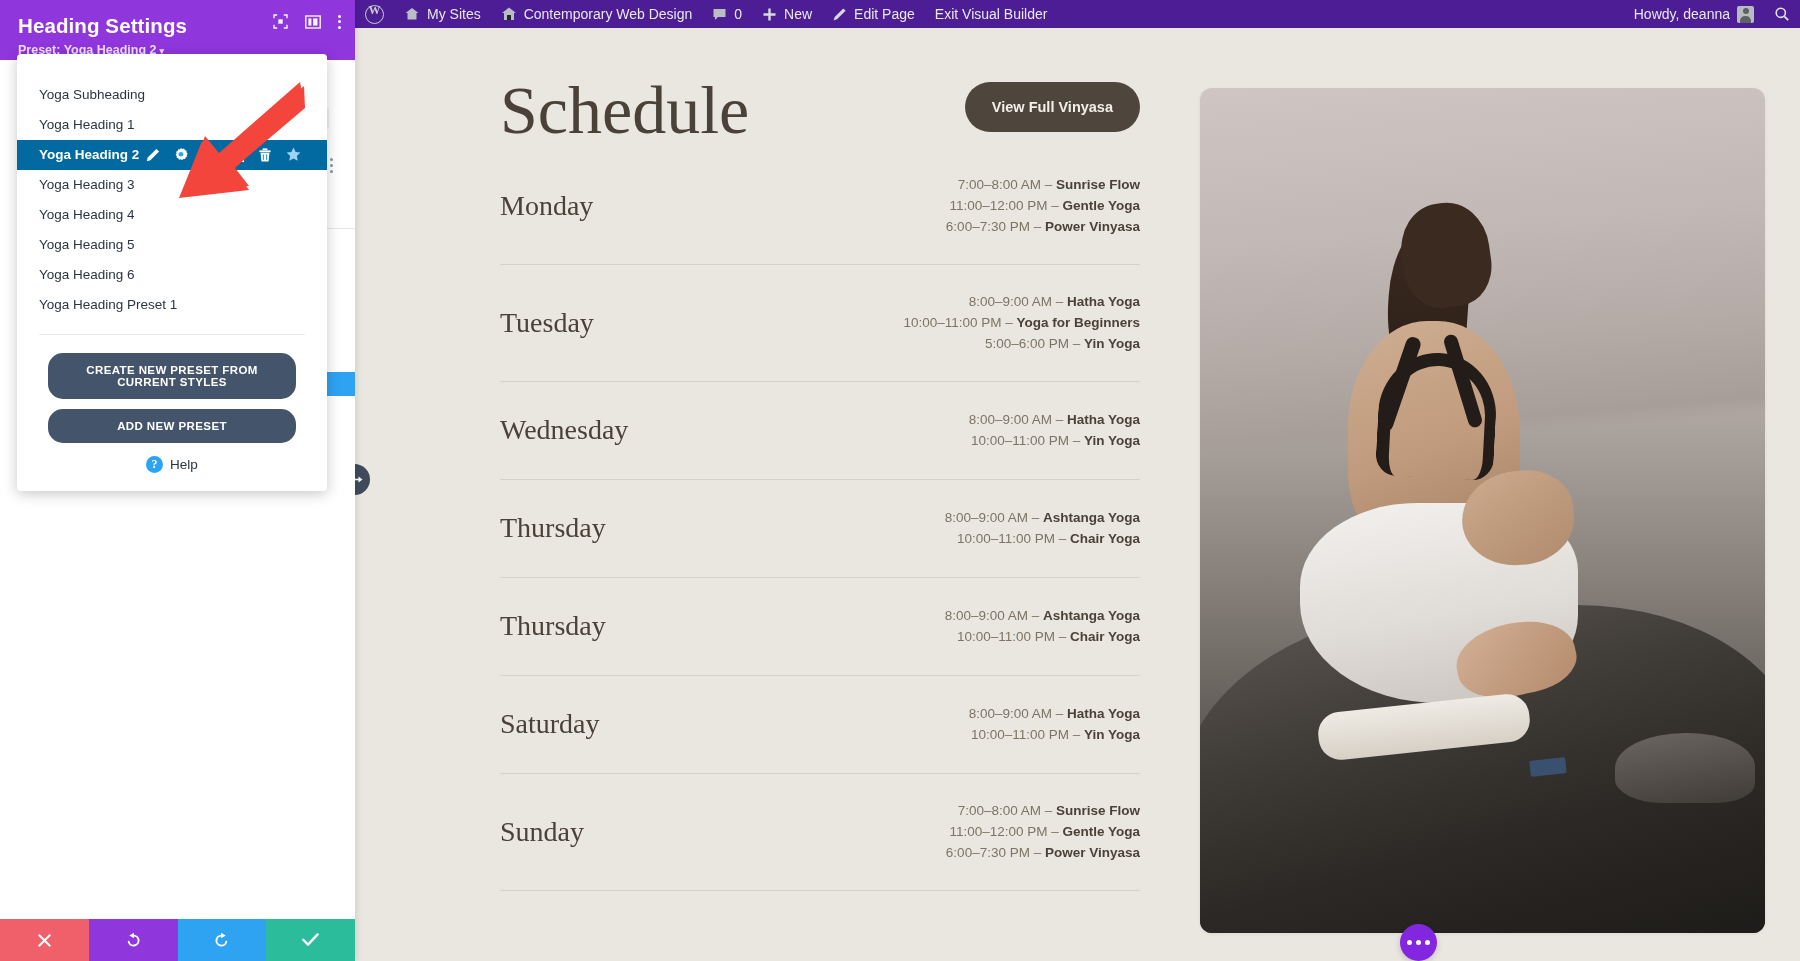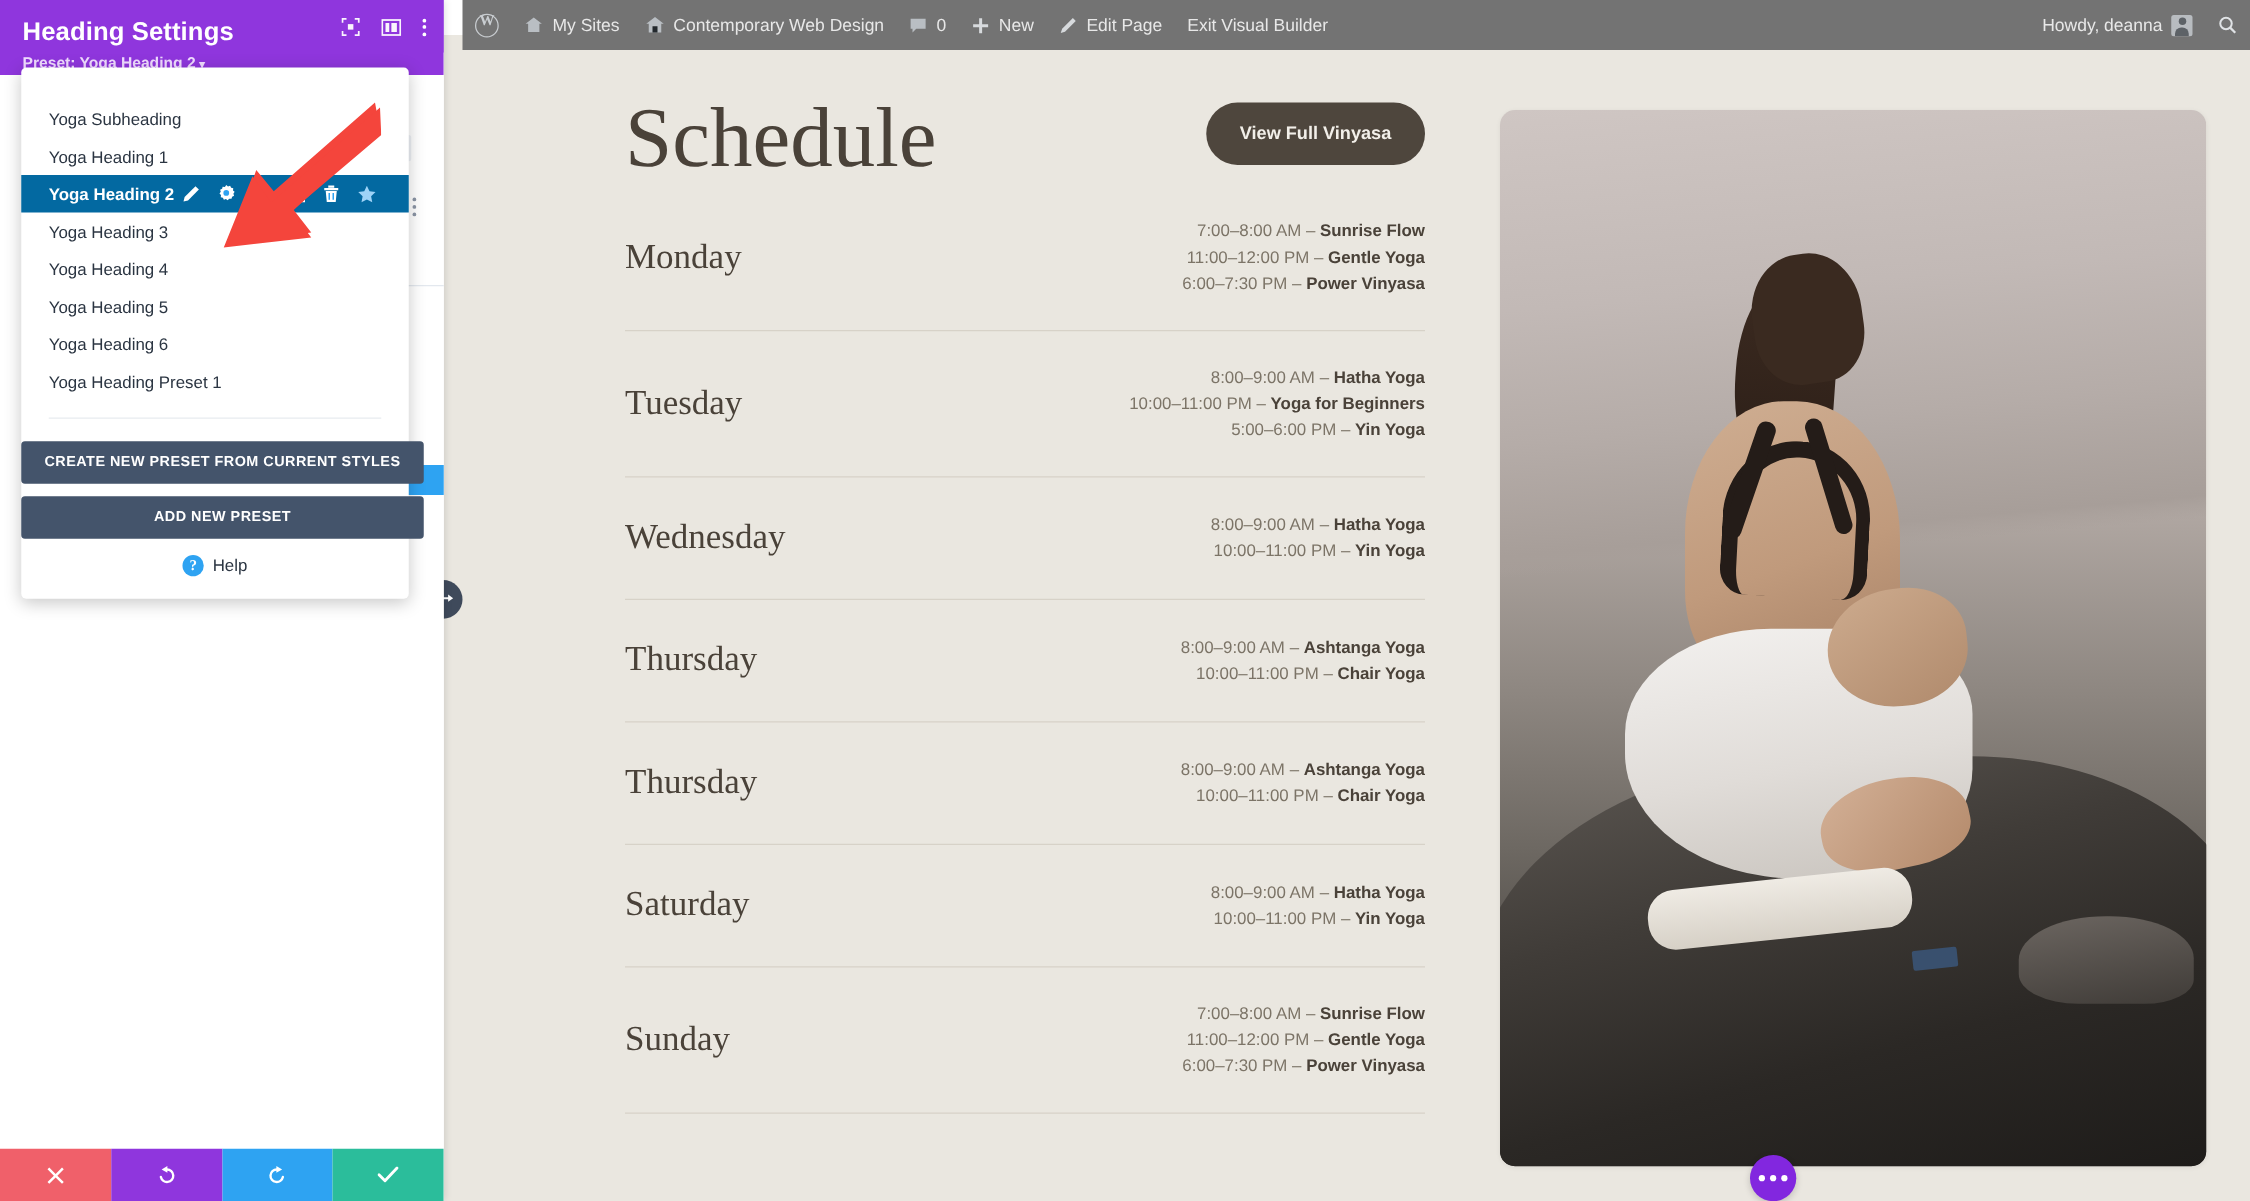--- a/index.html
+++ b/index.html
@@ -5,24 +5,24 @@
   * { box-sizing: border-box; margin: 0; padding: 0; }
   html, body {
     width: 1800px; height: 961px;
     font-family: "Liberation Sans", sans-serif;
     overflow: hidden;
     background: #ffffff;
   }
 
   
   #wp-adminbar {
-    position: absolute; top: 0; left: 355px; right: 0; height: 40px;
-    background: #737373; color: #e8e8e8;
+    position: absolute; top: 0; left: 355px; right: 0; height: 28px;
+    background: #4c1d95; color: #e8e8e8;
     display: flex; align-items: center;
-    font-size: 14px; z-index: 40; margin-left: 15px;
+    font-size: 14px; z-index: 40;
   }
   .ab-item {
     display: flex; align-items: center; gap: 7px;
     height: 28px; padding: 0 10px; color: #e8e8e8;
     white-space: nowrap; cursor: pointer;
   }
   .ab-spacer { flex: 1; }
   .ab-icon { display: inline-flex; align-items: center; justify-content: center; }
   .ab-icon svg { display: block; }
   .wp-logo-circle {
@@ -249,30 +249,30 @@
   .dd-default { padding: 9px 22px 2px 22px; }
   .dd-default-title { font-size: 13.5px; color: #2b3542; font-weight: bold; }
   .dd-based {
     display:flex; align-items:center; gap:8px; margin-top: 9px;
     font-size: 13.5px; color: #8c98a8;
   }
   .star-glyph { color:#c0c8d2; font-size: 14px; line-height:1; }
   .dd-list { margin-top: 12px; }
   .dd-item {
     padding: 7px 22px; font-size: 13.5px; color: #2b3542; cursor: pointer;
-    display: flex; align-items: center; justify-content: space-between;
+    display: flex; align-items: flex-start; justify-content: space-between;
     position: relative; min-height: 30px;
   }
   .dd-item.active { background: #0369a1; color: #fff; font-weight: bold; }
   .dd-item-actions { display: flex; align-items: center; gap: 14px; padding-right: 4px; }
   .dd-item-actions svg { display:block; cursor:pointer; }
   .dd-sep { height:1px; background:#e7ebf0; margin: 14px 22px 0 22px; }
   .dd-btn {
-    display:block; width: 322px; margin: 0 auto 10px auto;
-    background:#44546b; color:#fff; border:none; border-radius:3px;
+    display:block; width: 248px; margin: 0 auto 10px auto;
+    background:#44546b; color:#fff; border:none; border-radius:15px;
     padding: 11px 8px; font-size: 11.5px; font-weight: bold; letter-spacing: .4px;
     cursor:pointer; font-family:"Liberation Sans", sans-serif;
   }
   .dd-btns-wrap { margin-top: 18px; }
   .dd-help {
     display:flex; align-items:center; justify-content:center; gap:7px;
     margin-top: 13px; font-size: 13.5px; color:#2b3542; cursor:pointer;
   }
   .help-circle {
     width:17px; height:17px; border-radius:50%; background:#2ea3f2; color:#fff;

